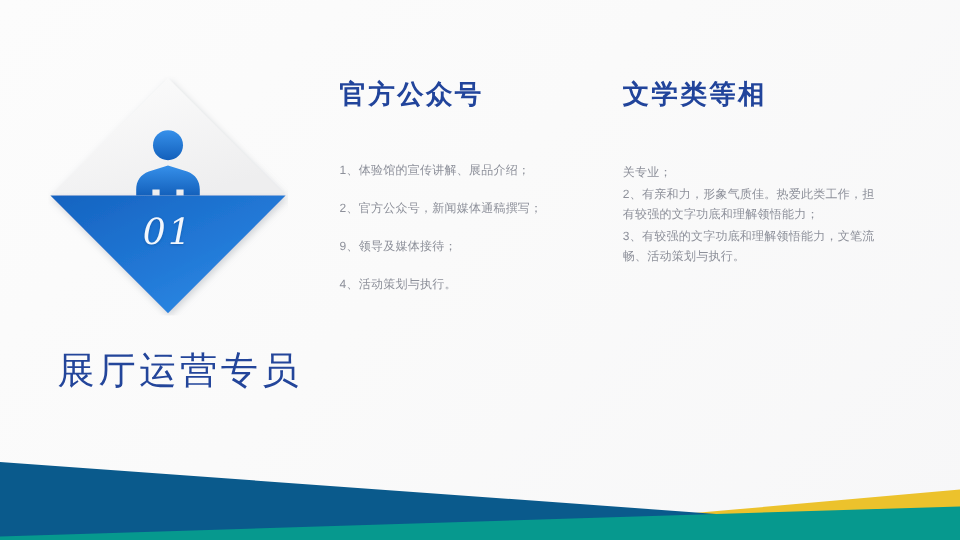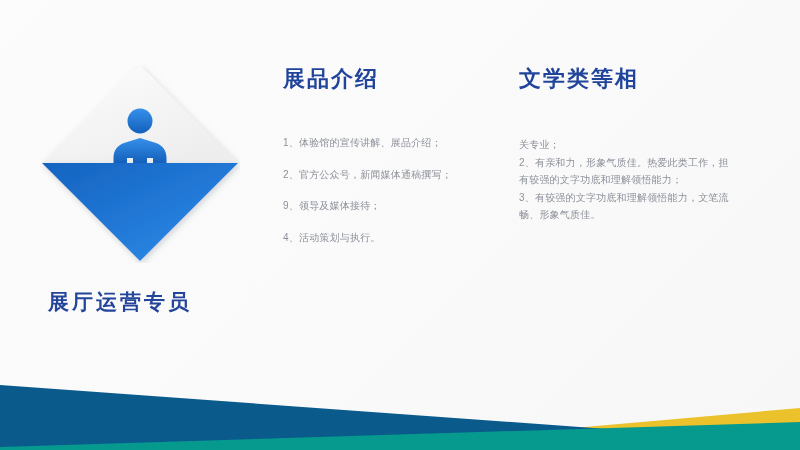--- a/index.html
+++ b/index.html
@@ -58,22 +58,22 @@
     letter-spacing: 2px;
     color: #f2f7fd;
     text-shadow: 0 1px 2px rgba(10,50,110,0.35);
   }
 
   
   #role-title {
     position: absolute;
     left: 48px;
     top: 288px;
-    font-size: 21px;
-    font-weight: 700;
+    font-size: 31px;
+    font-weight: 400;
     letter-spacing: 3px;
     color: #23459a;
     white-space: nowrap;
   }
 
   
   .col {
     position: absolute;
     top: 66px;
   }
@@ -153,42 +153,43 @@
         <path d="M100 75
                  L84 80 C77 82.5 73.5 88 73.5 95 L73.5 100
                  L87 100 L87 95 L93 95 L93 100 L100 100
                  L100 86 Z"></path>
         <path d="M100 75
                  L116 80 C123 82.5 126.5 88 126.5 95 L126.5 100
                  L113 100 L113 95 L107 95 L107 100 L100 100
                  L100 86 Z"></path>
       </g>
     </svg>
+    <div id="badge-number">01</div>
   </div>
 
   <div id="role-title">展厅运营专员</div>
 
   <div class="col" id="col-duty">
-    <div class="col-heading">展品介绍</div>
+    <div class="col-heading">官方公众号</div>
     <div class="col-body">
       <div class="line">1、体验馆的宣传讲解、展品介绍；</div>
       <div class="line">2、官方公众号，新闻媒体通稿撰写；</div>
       <div class="line">9、领导及媒体接待；</div>
       <div class="line">4、活动策划与执行。</div>
     </div>
   </div>
 
   <div class="col" id="col-req">
     <div class="col-heading">文学类等相</div>
     <div class="col-body">
       <div class="line">关专业；</div>
       <div class="line">2、有亲和力，形象气质佳。热爱此类工作，担</div>
       <div class="line">有较强的文字功底和理解领悟能力；</div>
       <div class="line">3、有较强的文字功底和理解领悟能力，文笔流</div>
-      <div class="line">畅、形象气质佳。</div>
+      <div class="line">畅、活动策划与执行。</div>
     </div>
   </div>
 
   <svg class="ribbons" viewBox="0 0 800 450">
 
     <polygon points="800,408 800,450 437,450 437,440" fill="#ecc22c"></polygon>
 
     <polygon points="0,385 800,443 800,450 0,450" fill="#0a5a8c"></polygon>
 
     <polygon points="0,447 800,422 800,450 0,450" fill="#06998e"></polygon>

